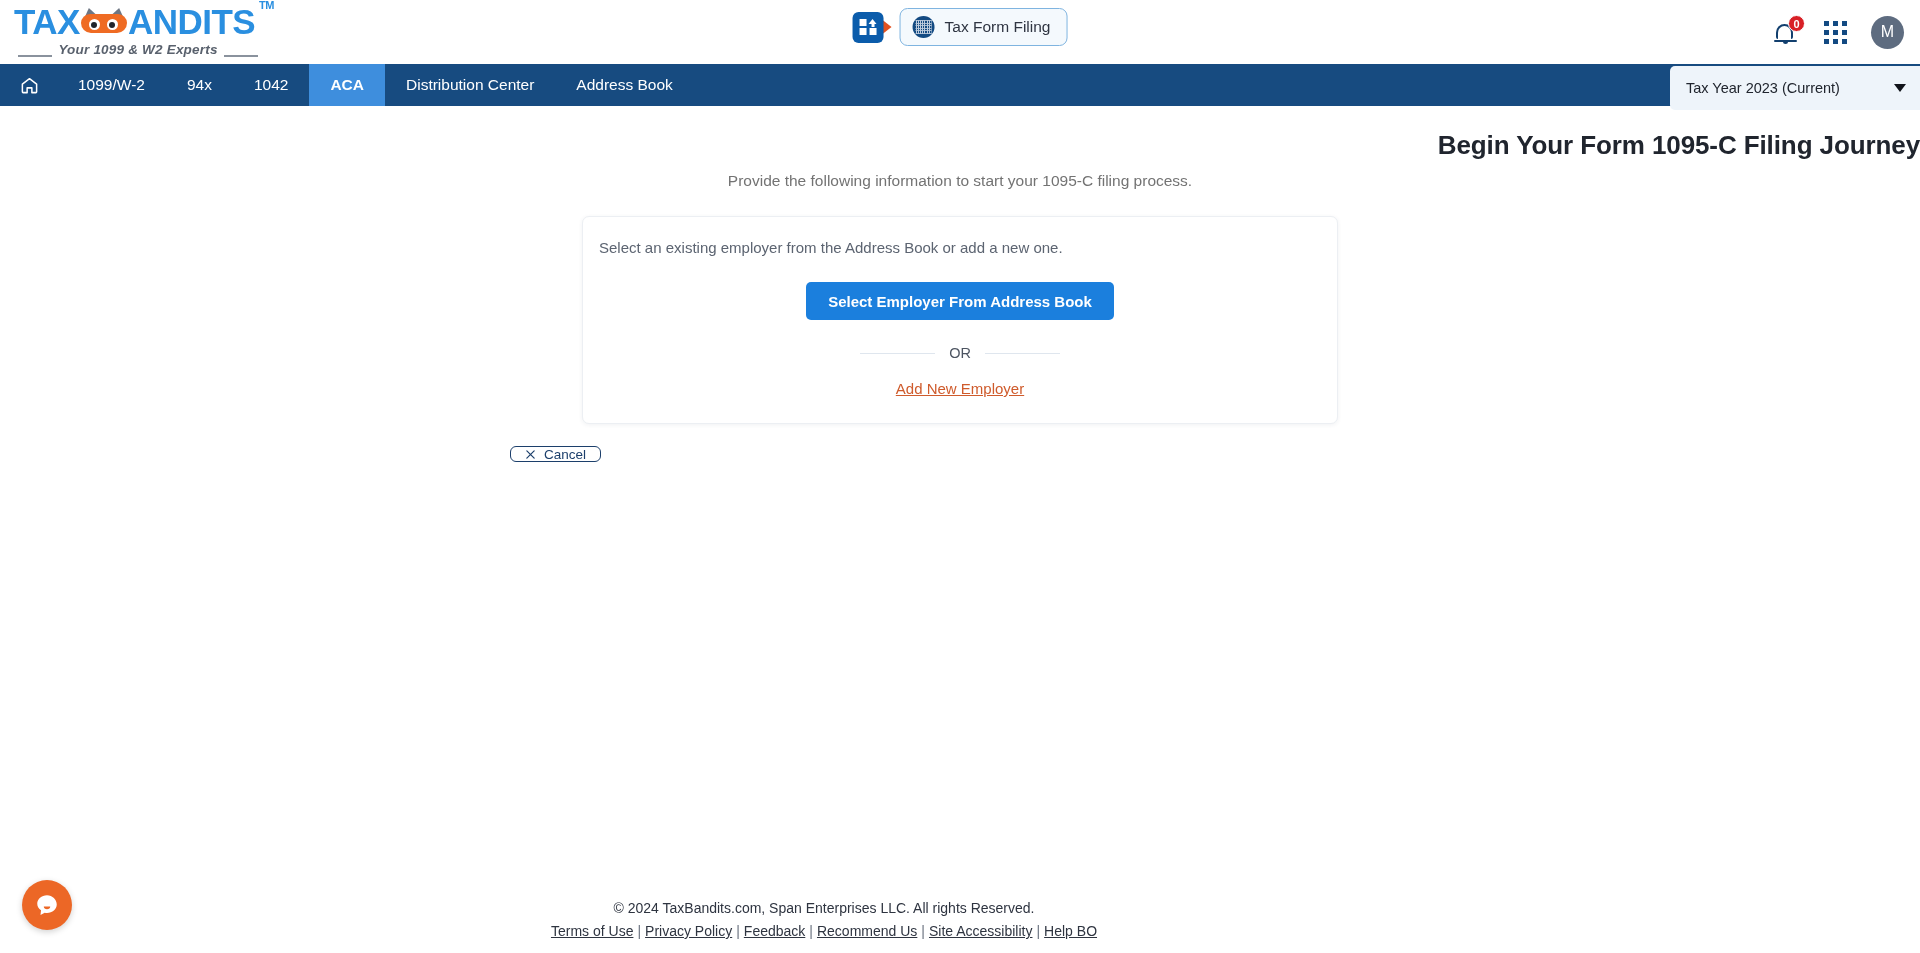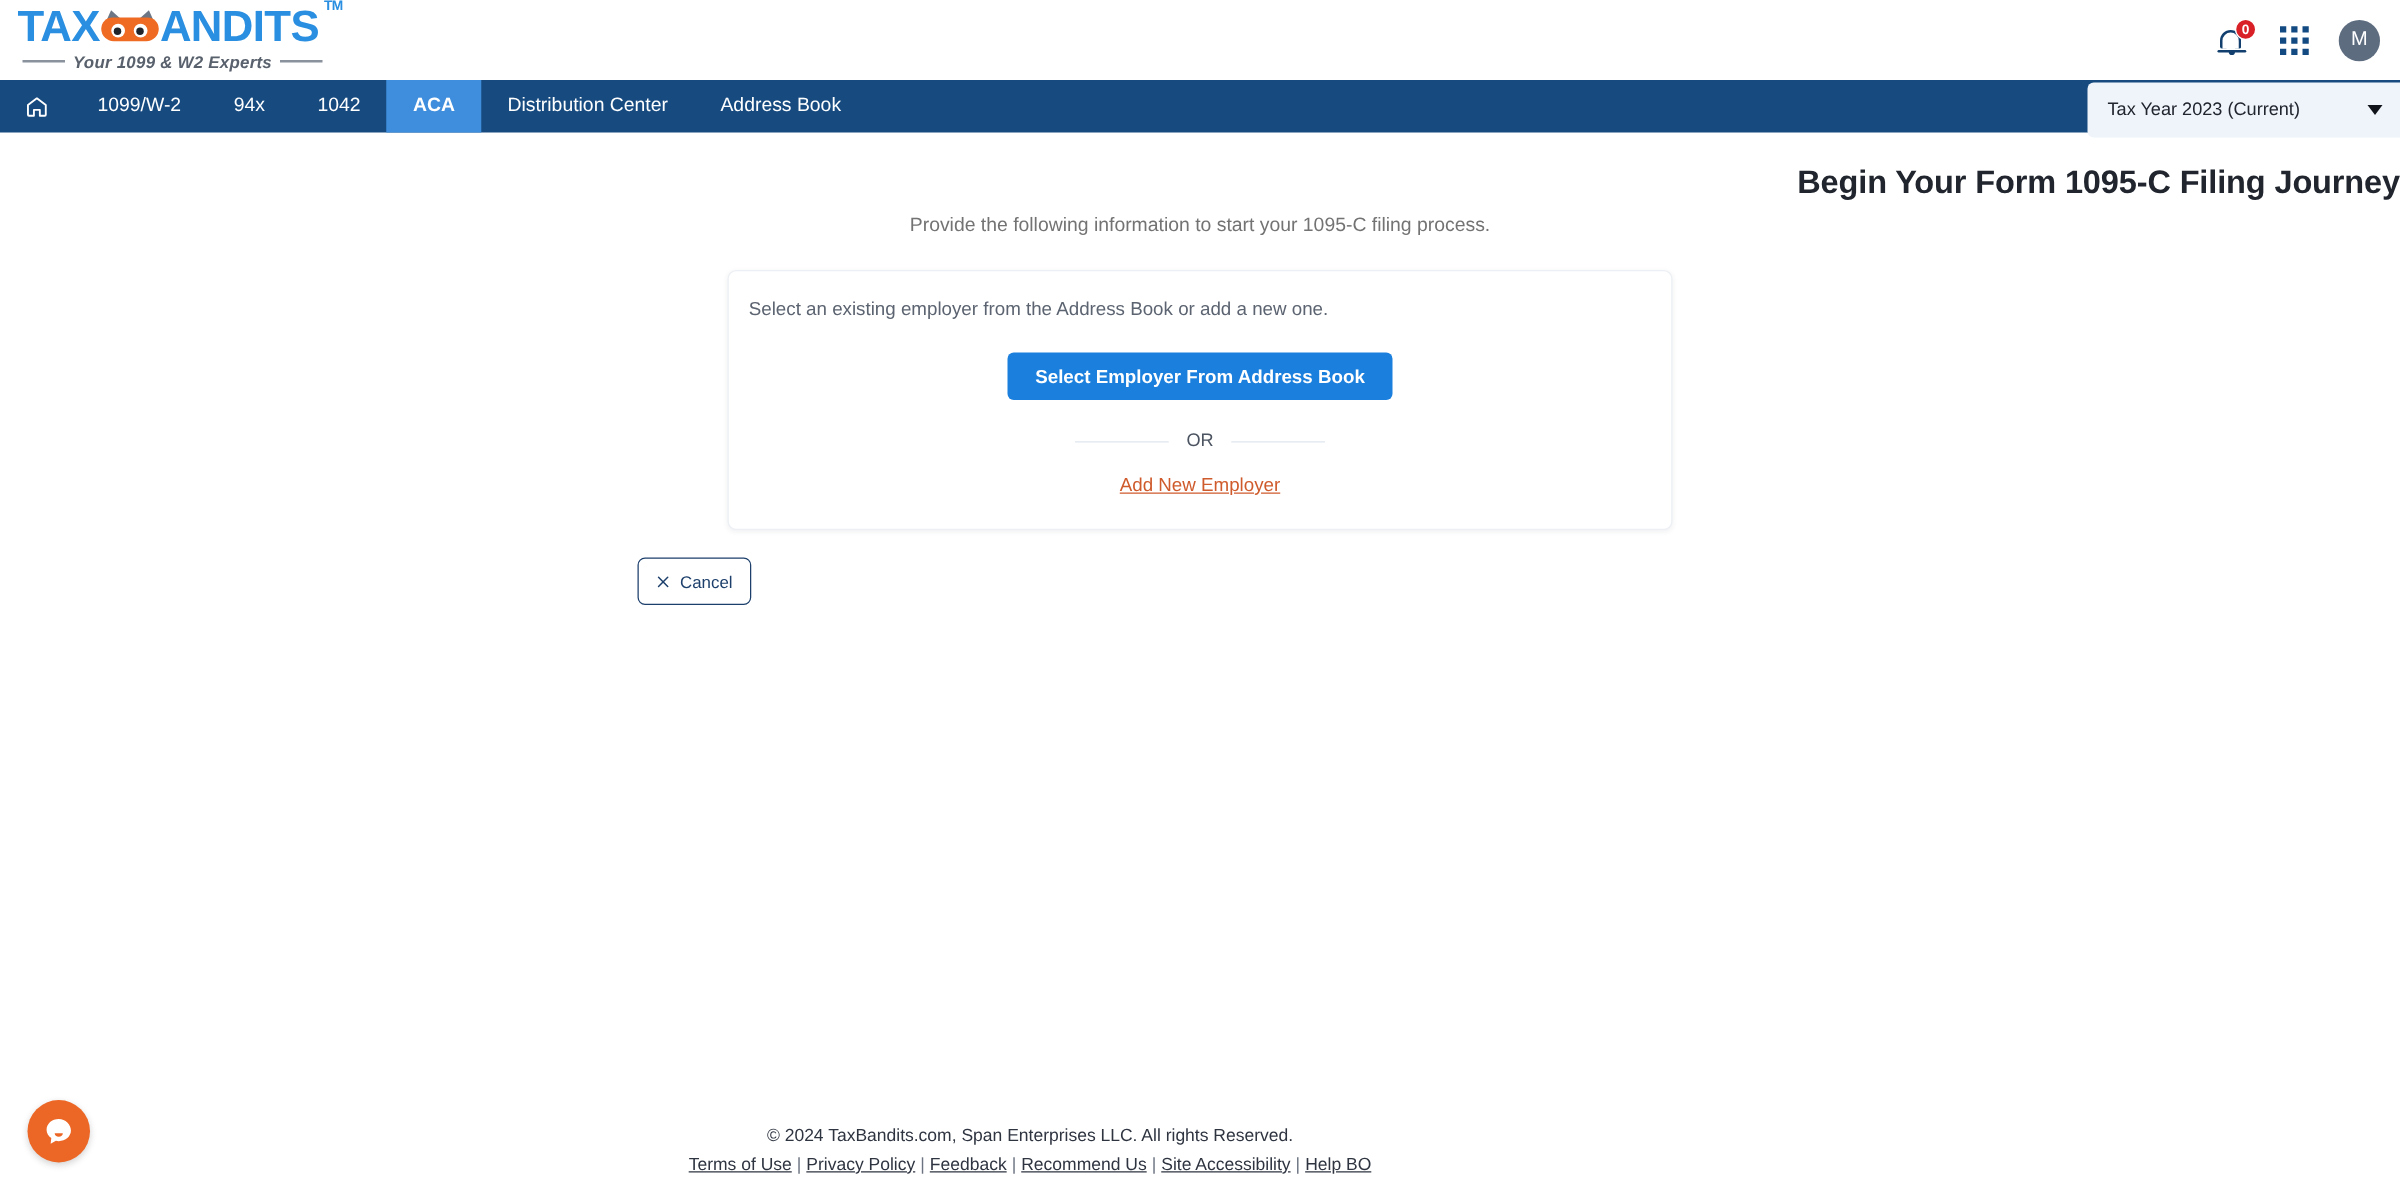--- a/index.html
+++ b/index.html
@@ -60,21 +60,21 @@
     border-right: 8px solid transparent;
     border-bottom: 11px solid #6d7684;
   }
   .mask-ear.l { left: 1px; transform: rotate(-12deg); }
   .mask-ear.r { right: 1px; transform: rotate(12deg); }
   .logo-tm {
     position: absolute; right: -16px; top: -4px;
     font-size: 11px; color: #2a8fe0; font-weight: 600;
   }
   .logo-sub {
-    display: flex; align-items: center; gap: 6px;
+    display: flex; align-items: flex-end; gap: 6px;
     margin-top: 3px; padding-left: 4px;
     font-size: 13.5px; font-style: italic; font-weight: 600;
     color: #59616d; letter-spacing: 0.2px;
   }
   .logo-sub .rule { display: block; height: 1.5px; background: #8a929d; flex: 1; }
 
   .center-switch {
     position: absolute;
     left: 50%; transform: translateX(-50%);
     top: 8px;
@@ -248,21 +248,21 @@
   .or-row .line { flex: 1; height: 1px; background: #dfe6ee; }
   .or-row .or-text { font-size: 14.5px; color: #4c5461; font-weight: 500; }
   .add-link {
     display: block; text-align: center; margin-top: 19px;
     font-size: 15px; color: #cf5b2c;
     text-decoration: underline; cursor: pointer;
   }
   .cancel-btn {
     margin: 22px 0 0 510px;
     display: inline-flex; align-items: center; gap: 8px;
-    height: 38px; padding: 0 14px;
+    height: 16px; padding: 0 14px;
     background: #ffffff;
     border: 1.4px solid #1c3f6b;
     border-radius: 6px;
     font-family: inherit; font-size: 13.5px; color: #1c3f6b; font-weight: 500;
     cursor: pointer;
     text-align: center;
   }
   .x-icon { display: block; width: 11px; height: 11px; }
 
   
@@ -309,20 +309,35 @@
       <span>ANDITS</span>
       <span class="logo-tm">TM</span>
     </div>
     <div class="logo-sub">
       <span class="rule"></span>
       <span>Your 1099 &amp; W2 Experts</span>
       <span class="rule"></span>
     </div>
   </div>
 
+  <div class="center-switch">
+    <div class="switch-tile">
+      <span class="glyphs">
+        <i class="g g1"></i>
+        <i class="arrowup"></i>
+        <i class="g g3"></i>
+        <i class="g g4"></i>
+      </span>
+    </div>
+    <span class="switch-caret"></span>
+    <div class="filing-btn">
+      <span class="irs-seal"></span>
+      <span class="filing-label">Tax Form Filing</span>
+    </div>
+  </div>
 
   <div class="header-right">
     <div class="bell-wrap">
       <span class="bell"></span>
       <span class="bell-clap"></span>
       <span class="bell-badge">0</span>
     </div>
     <div class="grid-icon">
       <i></i>
         <i></i>

